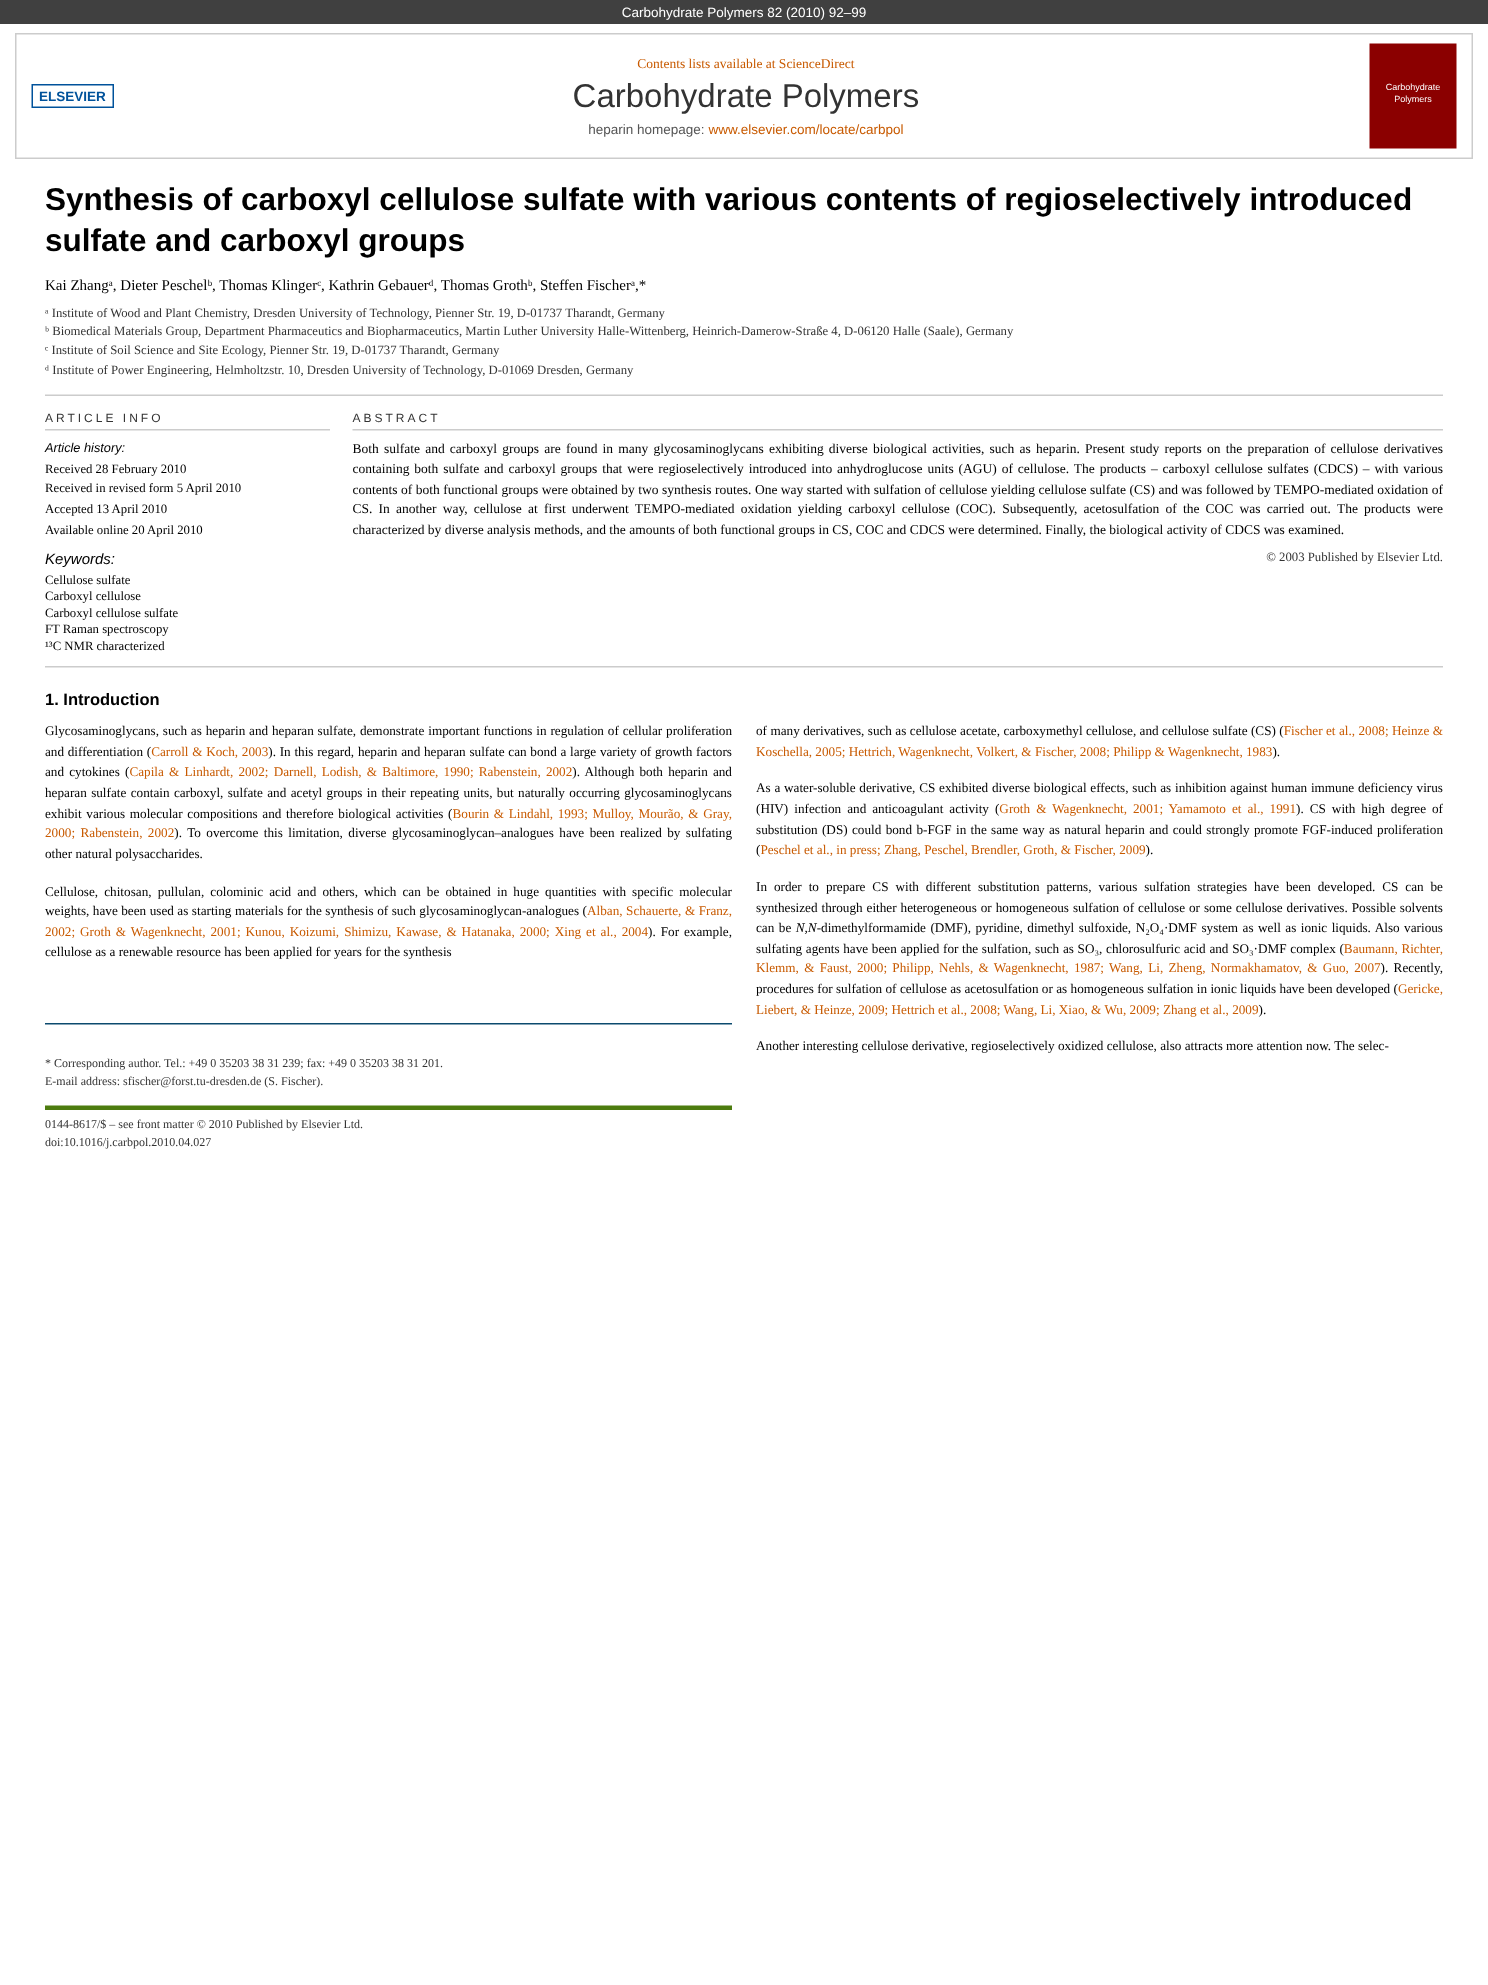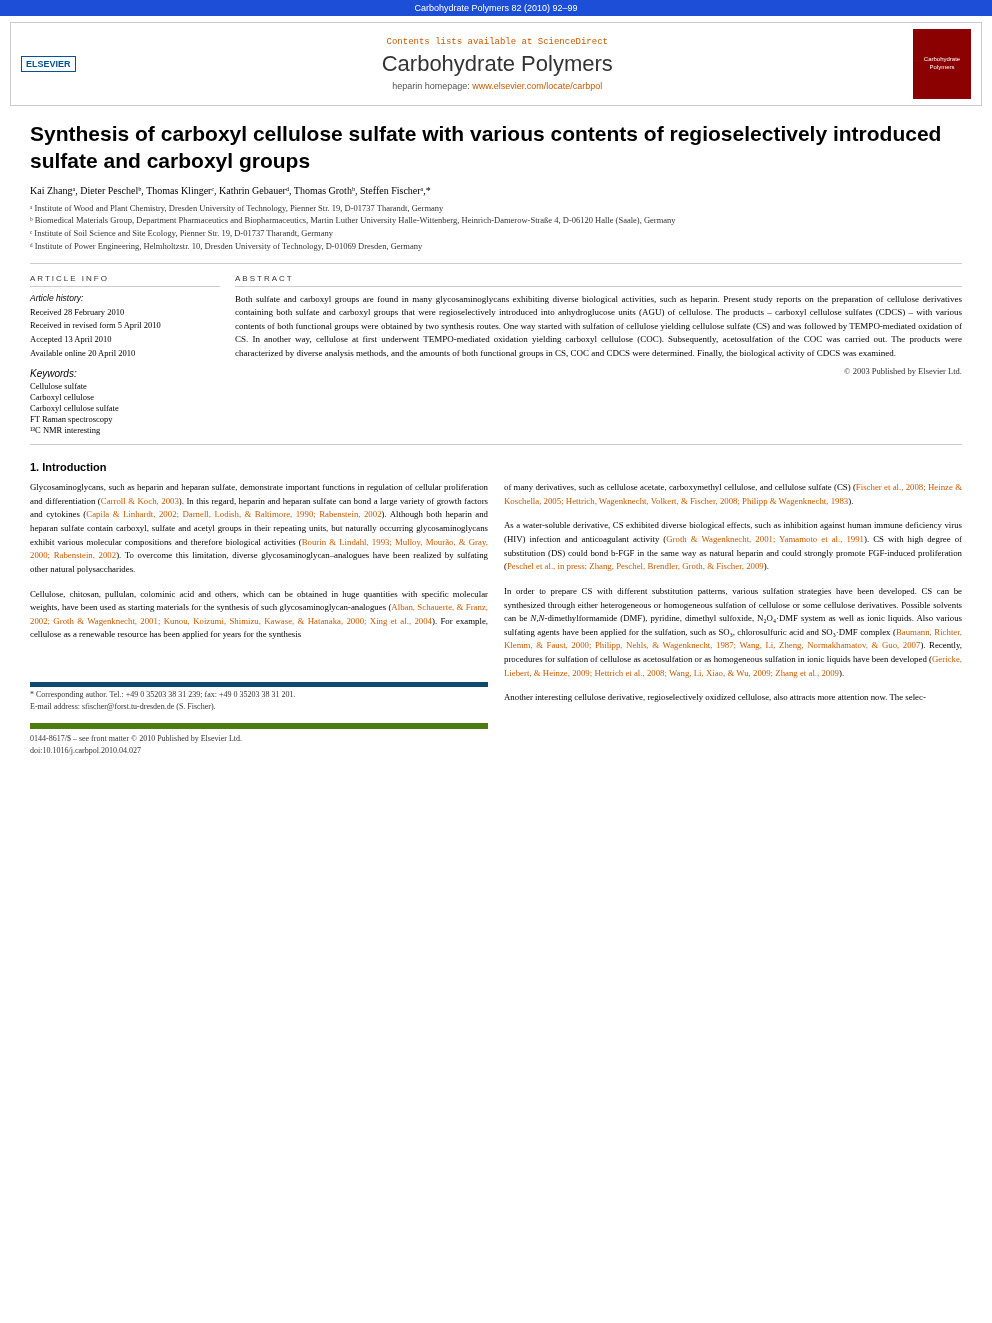--- a/index.html
+++ b/index.html
@@ -4,21 +4,21 @@
   <style>
     * { margin: 0; padding: 0; box-sizing: border-box; }
     body {
       font-family: Times New Roman, serif;
       font-size: 10px;
       background: #fff;
       color: #000;
       width: 992px;
     }
     .top-bar {
-      background: #1d4ed8;
+      background: #404040;
       color: #fff;
       text-align: center;
       font-size: 9px;
       padding: 3px 0;
       font-family: Arial, sans-serif;
     }
     .header-section {
       border: 1px solid #ccc;
       margin: 6px 10px 4px 10px;
       padding: 6px 10px;
@@ -26,21 +26,21 @@
       align-items: center;
       justify-content: space-between;
     }
     .header-center {
       text-align: center;
       flex: 1;
     }
     .sciencedirect-link {
       color: #c85a00;
       font-size: 9px;
-      font-family: Liberation Mono, monospace;
+      font-family: Liberation Serif, serif;
     }
     .journal-title {
       font-size: 22px;
       font-family: Arial, sans-serif;
       color: #333;
       margin: 4px 0;
     }
     .journal-homepage {
       font-size: 9px;
       font-family: Arial, sans-serif;
@@ -170,31 +170,31 @@
     .body-right {
       flex: 1;
     }
     .body-text {
       font-size: 8.8px;
       line-height: 1.55;
       text-align: justify;
     }
     .body-text a, .ref-link { color: #c85a00; text-decoration: none; }
     .footnote-section {
-      border-top: 5px solid #0c4a6e;
+      border-top: 1px solid #0c4a6e;
       margin-top: 10px;
-      padding-top: 2px;
+      padding-top: 20px;
     }
     .footnote-text {
       font-size: 8px;
       line-height: 1.5;
       color: #333;
     }
     .bottom-bar {
-      border-top: 6px solid #4d7c0f;
+      border-top: 3px solid #4d7c0f;
       margin-top: 10px;
       padding: 4px 0;
       font-size: 8px;
       color: #333;
     }
   </style>
 </head>
 <body>
 
 <div class="top-bar">
@@ -245,21 +245,21 @@
       <div class="article-info-row">Received 28 February 2010</div>
       <div class="article-info-row">Received in revised form 5 April 2010</div>
       <div class="article-info-row">Accepted 13 April 2010</div>
       <div class="article-info-row">Available online 20 April 2010</div>
 
       <div class="keywords-label">Keywords:</div>
       <div class="keyword-item">Cellulose sulfate</div>
       <div class="keyword-item">Carboxyl cellulose</div>
       <div class="keyword-item">Carboxyl cellulose sulfate</div>
       <div class="keyword-item">FT Raman spectroscopy</div>
-      <div class="keyword-item">¹³C NMR interesting</div>
+      <div class="keyword-item">¹³C NMR characterized</div>
     </div>
 
     <div class="right-col">
       <div class="section-label">ABSTRACT</div>
       <div class="abstract-text">Both sulfate and carboxyl groups are found in many glycosaminoglycans exhibiting diverse biological activities, such as heparin. Present study reports on the preparation of cellulose derivatives containing both sulfate and carboxyl groups that were regioselectively introduced into anhydroglucose units (AGU) of cellulose. The products – carboxyl cellulose sulfates (CDCS) – with various contents of both functional groups were obtained by two synthesis routes. One way started with sulfation of cellulose yielding cellulose sulfate (CS) and was followed by TEMPO-mediated oxidation of CS. In another way, cellulose at first underwent TEMPO-mediated oxidation yielding carboxyl cellulose (COC). Subsequently, acetosulfation of the COC was carried out. The products were characterized by diverse analysis methods, and the amounts of both functional groups in CS, COC and CDCS were determined. Finally, the biological activity of CDCS was examined.</div>
       <div class="copyright">© 2003 Published by Elsevier Ltd.</div>
     </div>
   </div>
 
   <hr class="divider">

